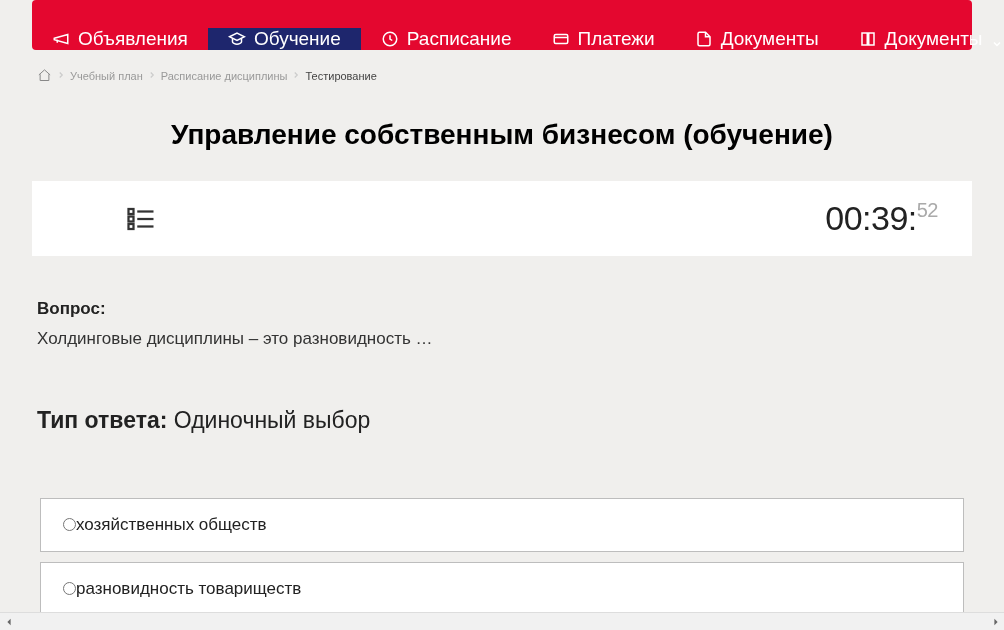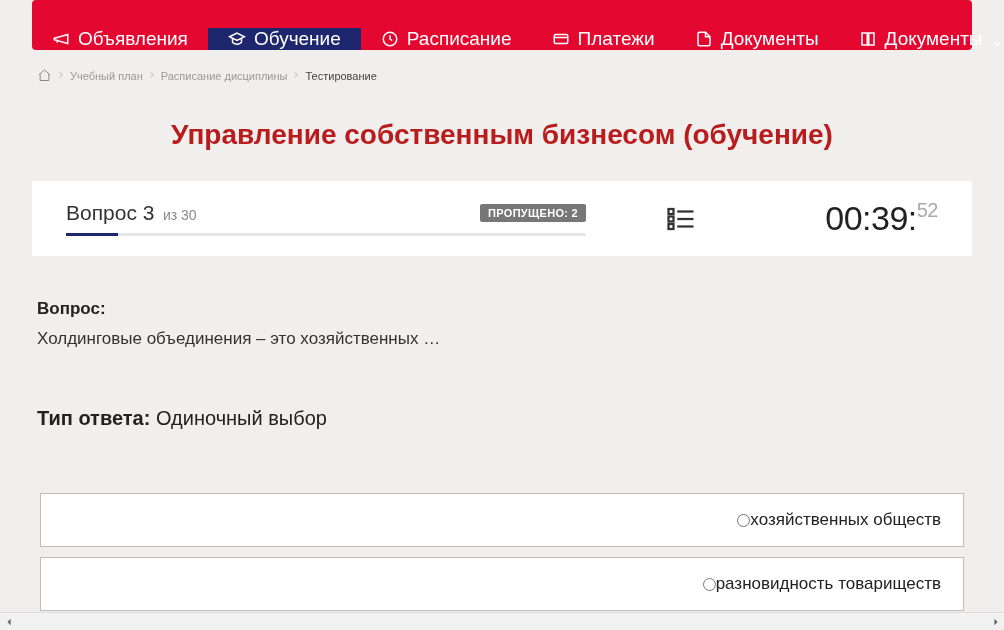--- a/index.html
+++ b/index.html
@@ -62,21 +62,21 @@
       color: #999;
     }
     .breadcrumb a { color: #999; text-decoration: none; cursor: pointer; }
     .breadcrumb-current { color: #444; }
     .crumb-sep { color: #ccc; }
     .home-icon { width: 15px; height: 15px; color: #888; }
     .home-icon svg { display:block; }
 
     .page-title {
       text-align: center;
-      color: #b91c1c;
+      color: #000000;
       font-size: 28px;
       font-weight: 700;
       margin: 28px 0 30px;
     }
 
     .status-bar {
       background: #fff;
       display: flex;
       align-items: center;
       padding: 18px 34px;
@@ -131,37 +131,36 @@
     }
 
     .question-body {
       padding: 40px 5px 0;
       font-size: 17px;
       color: #222;
       line-height: 1.5;
     }
     .label-strong { font-weight: 700; }
     .q-text { margin-top: 4px; font-weight: 400; font-size: 17px; color: #333; }
-    .answer-type-row { margin-top: 52px; font-size: 20px; }
+    .answer-type-row { margin-top: 52px; font-size: 23px; }
 
     .answers {
       margin-top: 60px;
       padding: 0 8px;
     }
     .answer-option {
       border: 1px solid #bdbdbd;
       background: #fff;
       padding: 16px 22px;
       margin-bottom: 10px;
       display: flex;
       align-items: center;
       font-size: 17px;
       color: #222;
       cursor: pointer;
-      justify-content: flex-end;
     }
     .answer-option input { width: 13px; height: 13px; }
 
     .hscroll {
       position: absolute;
       left: 0; right: 0; bottom: 0;
       height: 18px;
       background: #f1f1f1;
       border-top: 1px solid #ddd;
       display: flex;
@@ -280,32 +279,20 @@
         <svg viewBox="0 0 24 24" width="10" height="10" fill="none" stroke="currentColor" stroke-width="3">
             <path d="M9 6l6 6-6 6"></path>
           </svg>
       </span>
       <span class="breadcrumb-current">Тестирование</span>
     </div>
 
     <h1 class="page-title">Управление собственным бизнесом (обучение)</h1>
 
     <div class="status-bar">
-      <div class="question-meta">
-        <div class="q-row">
-          <div>
-            <span class="q-label">Вопрос 3</span>
-            <span class="q-of">из 30</span>
-          </div>
-          <span class="skip-badge">ПРОПУЩЕНО: 2</span>
-        </div>
-        <div class="progress-track">
-          <div class="progress-fill"></div>
-        </div>
-      </div>
 
       <span class="list-icon">
         <svg viewBox="0 0 24 24" width="30" height="30" fill="none" stroke="currentColor" stroke-width="1.8">
           <rect x="2" y="4" width="4" height="4"></rect>
             <line x1="9" y1="6" x2="22" y2="6"></line>
           <rect x="2" y="10" width="4" height="4"></rect>
             <line x1="9" y1="12" x2="22" y2="12"></line>
           <rect x="2" y="16" width="4" height="4"></rect>
             <line x1="9" y1="18" x2="22" y2="18"></line>
         </svg>
@@ -314,21 +301,21 @@
       <div class="timer">
         <span>00:39:</span>
           <span class="timer-sec">52</span>
       </div>
     </div>
 
     <div class="question-body">
       <div>
         <span class="label-strong">Вопрос:</span>
       </div>
-      <div class="q-text">Холдинговые объединения – это хозяйственных …</div>
+      <div class="q-text">Холдинговые дисциплины – это разновидность …</div>
 
       <div class="answer-type-row">
         <span class="label-strong">Тип ответа:</span>
         <span>Одиночный выбор</span>
       </div>
     </div>
 
     <div class="answers">
       <label class="answer-option">
         <input type="radio" name="ans" style="">

